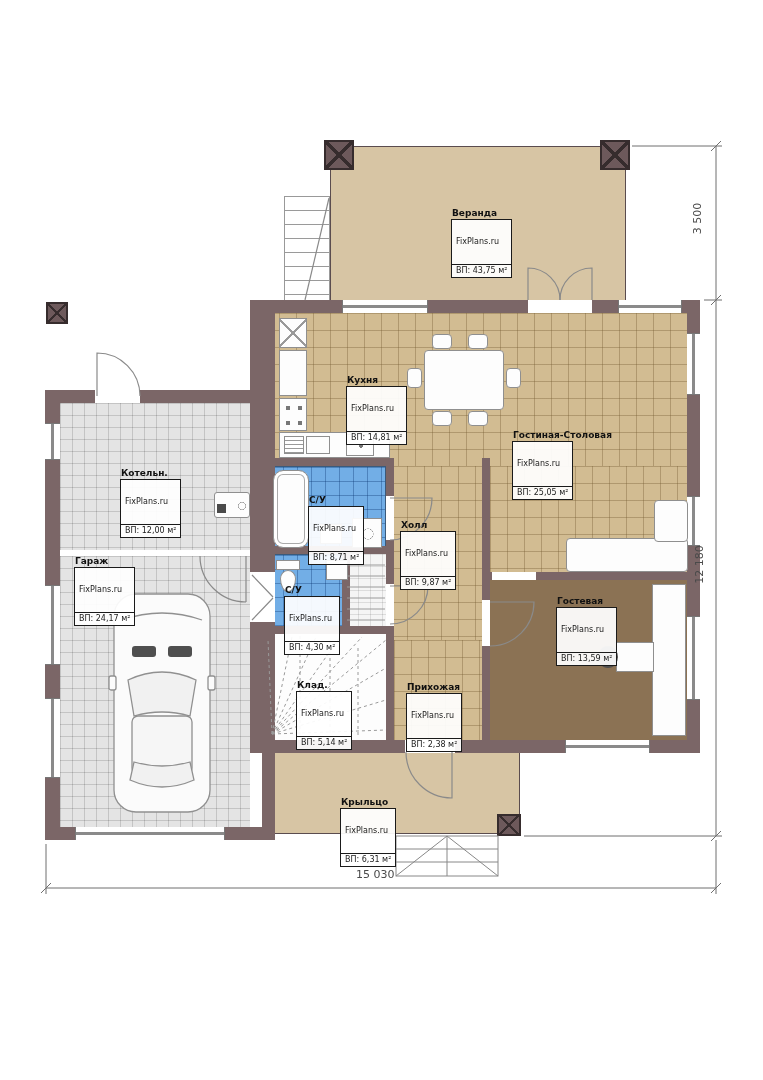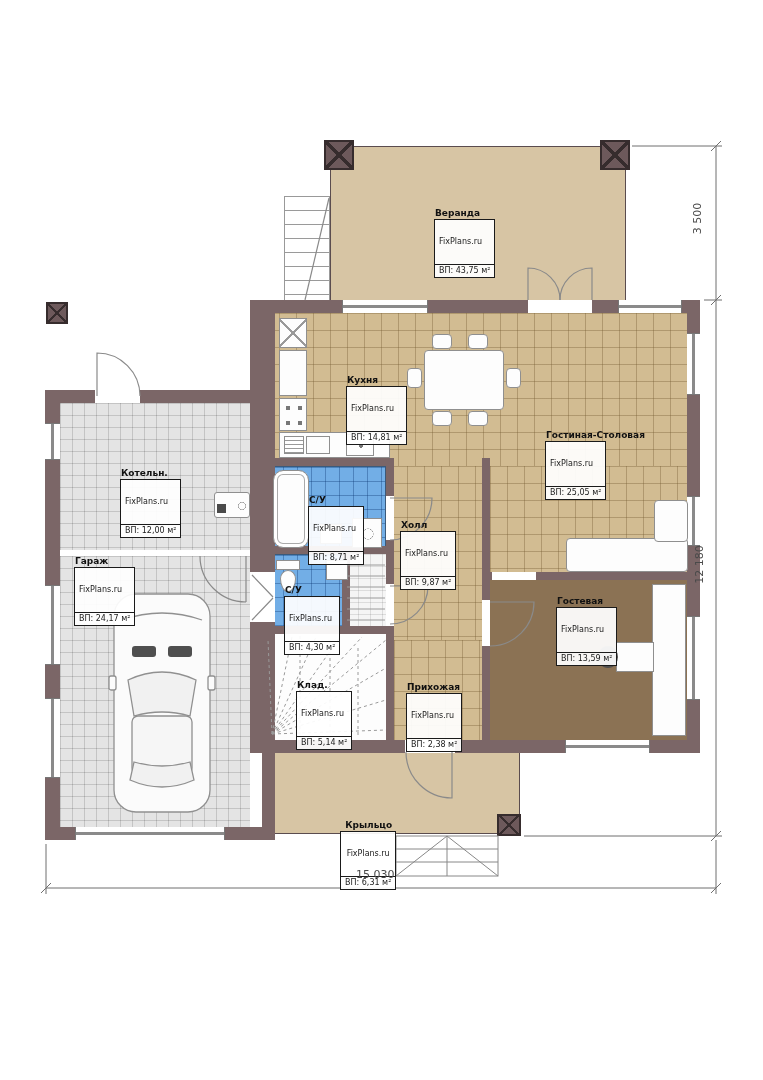--- a/index.html
+++ b/index.html
@@ -197,37 +197,37 @@
       <path d="M704,300 L722,300"></path>
       <path d="M524,836 L722,836"></path>
       <path d="M716,146 V836"></path>
       <path d="M711,151 L721,141 M711,305 L721,295 M711,841 L721,831"></path>
       <path d="M46,844 V894 M716,840 V894"></path>
       <path d="M46,888 H716"></path>
       <path d="M41,893 L51,883 M711,893 L721,883"></path>
     </g>
   </svg>
 
-  <div class="room-label" style="left:434px;top:208px;">
+  <div class="room-label" style="left:451px;top:208px;">
     <div class="room-name">Веранда</div>
     <div class="room-box">
       <div class="row">FixPlans.ru</div>
       <div class="row">ВП: 43,75 м²</div>
     </div>
   </div>
 
   <div class="room-label" style="left:346px;top:375px;">
     <div class="room-name">Кухня</div>
     <div class="room-box">
       <div class="row">FixPlans.ru</div>
       <div class="row">ВП: 14,81 м²</div>
     </div>
   </div>
 
-  <div class="room-label" style="left:545px;top:430px;">
+  <div class="room-label" style="left:512px;top:430px;">
     <div class="room-name">Гостиная-Столовая</div>
     <div class="room-box">
       <div class="row">FixPlans.ru</div>
       <div class="row">ВП: 25,05 м²</div>
     </div>
   </div>
 
   <div class="room-label" style="left:120px;top:468px;">
     <div class="room-name">Котельн.</div>
     <div class="room-box">
@@ -285,21 +285,21 @@
   </div>
 
   <div class="room-label" style="left:406px;top:682px;">
     <div class="room-name">Прихожая</div>
     <div class="room-box">
       <div class="row">FixPlans.ru</div>
       <div class="row">ВП: 2,38 м²</div>
     </div>
   </div>
 
-  <div class="room-label" style="left:340px;top:820px;text-align:center;">
+  <div class="room-label" style="left:340px;top:797px;">
     <div class="room-name">Крыльцо</div>
     <div class="room-box">
       <div class="row">FixPlans.ru</div>
       <div class="row">ВП: 6,31 м²</div>
     </div>
   </div>
 
   <div class="dim-text v" style="left:682px;top:212px;">3 500</div>
   <div class="dim-text v" style="left:680px;top:558px;">12 180</div>
   <div class="dim-text" style="left:356px;top:868px;">15 030</div>

